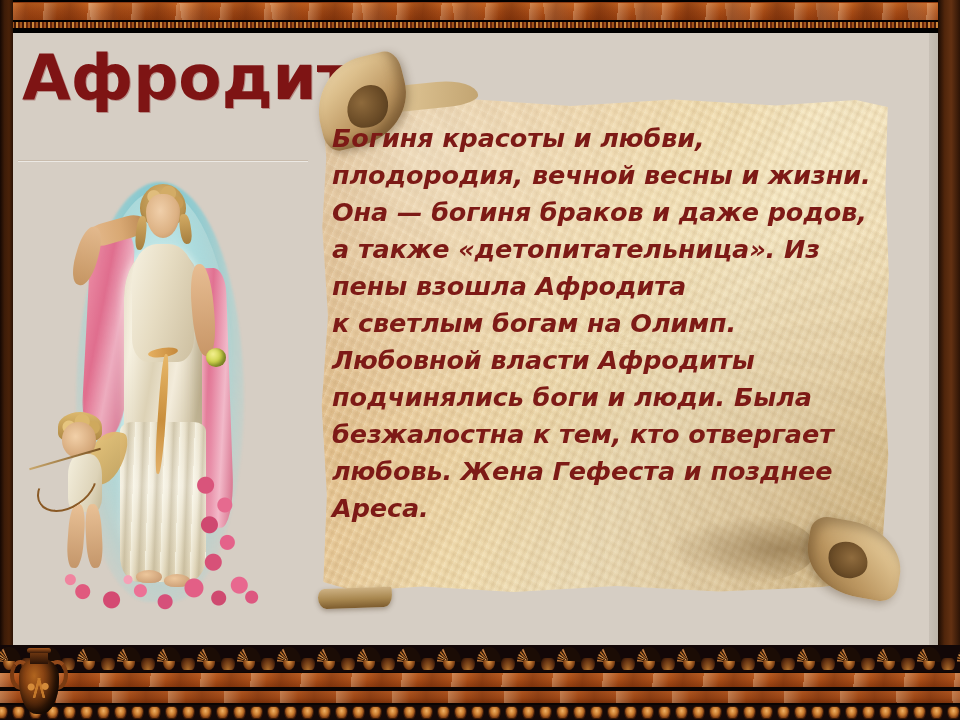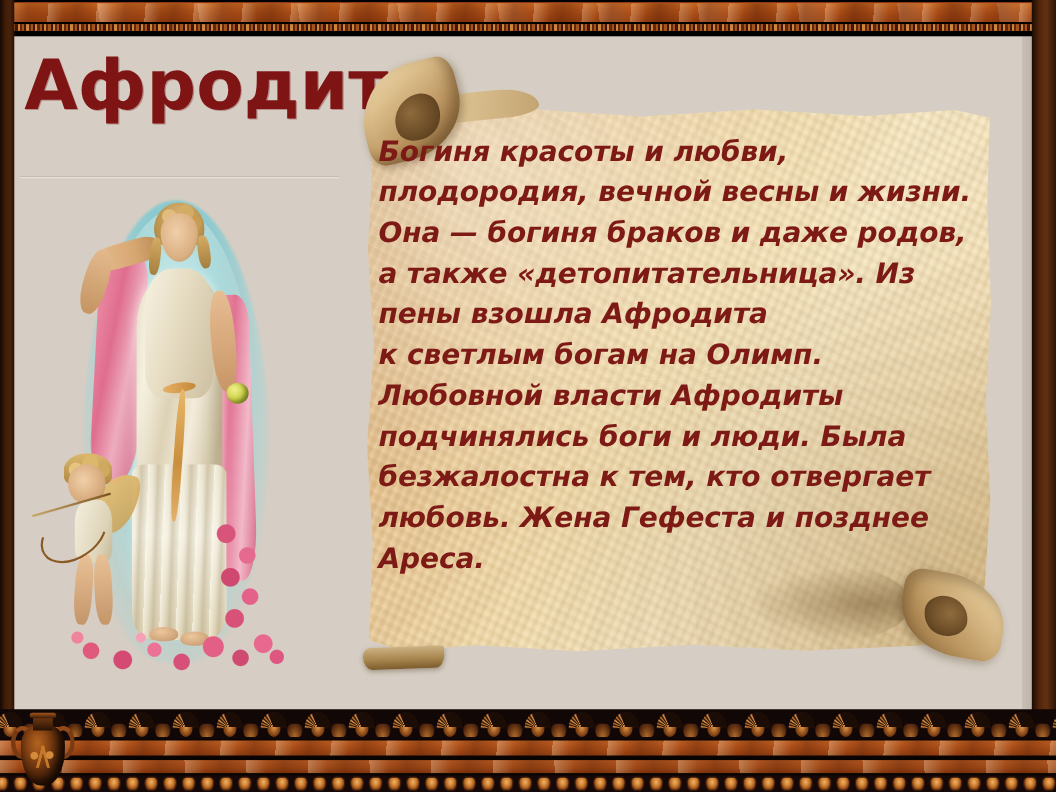--- a/index.html
+++ b/index.html
@@ -371,21 +371,21 @@
     position:absolute;left:152px;top:300px;width:64px;height:110px;
     background:
       radial-gradient(circle at 40% 12%, #d9547b 0 8px, transparent 9px),
       radial-gradient(circle at 70% 30%, #e66a8f 0 7px, transparent 8px),
       radial-gradient(circle at 46% 48%, #cf4870 0 8px, transparent 9px),
       radial-gradient(circle at 74% 64%, #e4628a 0 7px, transparent 8px),
       radial-gradient(circle at 52% 82%, #d75178 0 8px, transparent 9px);
   }
 
   
-  .scroll-wrap{position:absolute;left:324px;top:46px;width:600px;height:600px;z-index:4;}
+  .scroll-wrap{position:absolute;left:312px;top:46px;width:600px;height:600px;z-index:4;}
   .scroll-sheet{
     position:absolute;left:8px;top:52px;width:570px;height:496px;
     background:
       radial-gradient(ellipse at 18% 10%, rgba(255,252,238,.55) 0%, rgba(255,252,238,0) 48%),
       radial-gradient(ellipse at 88% 88%, rgba(150,112,62,.28) 0%, rgba(150,112,62,0) 52%),
       repeating-linear-gradient(113deg,
         rgba(255,250,232,.18) 0px, rgba(255,250,232,0) 3px,
         rgba(152,114,64,.10) 5px, rgba(152,114,64,0) 8px),
       repeating-linear-gradient(27deg,
         rgba(255,250,232,.14) 0px, rgba(255,250,232,0) 3px,

